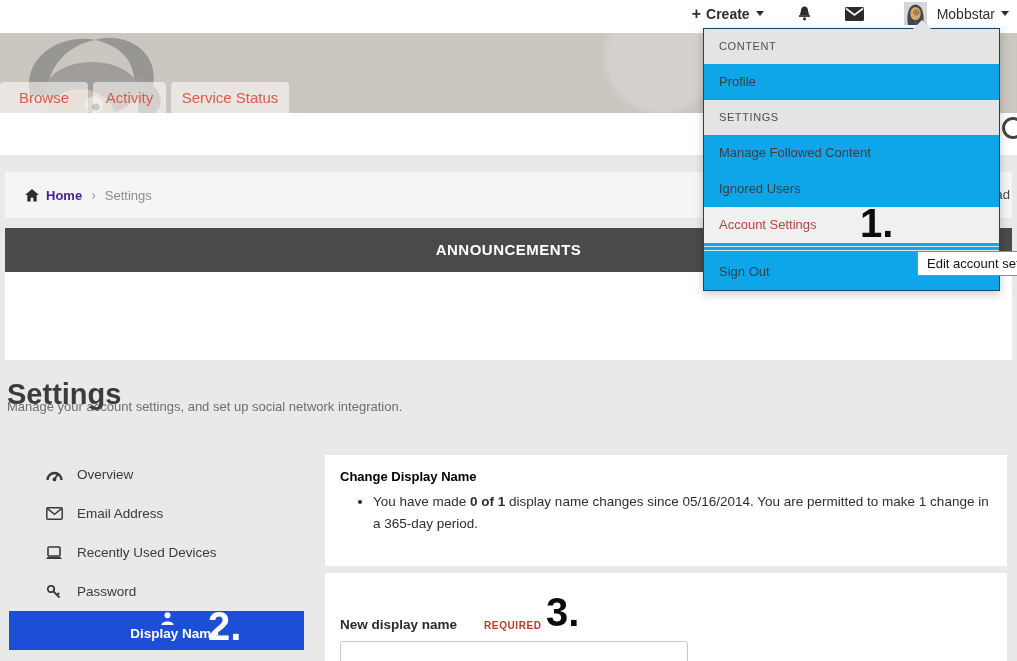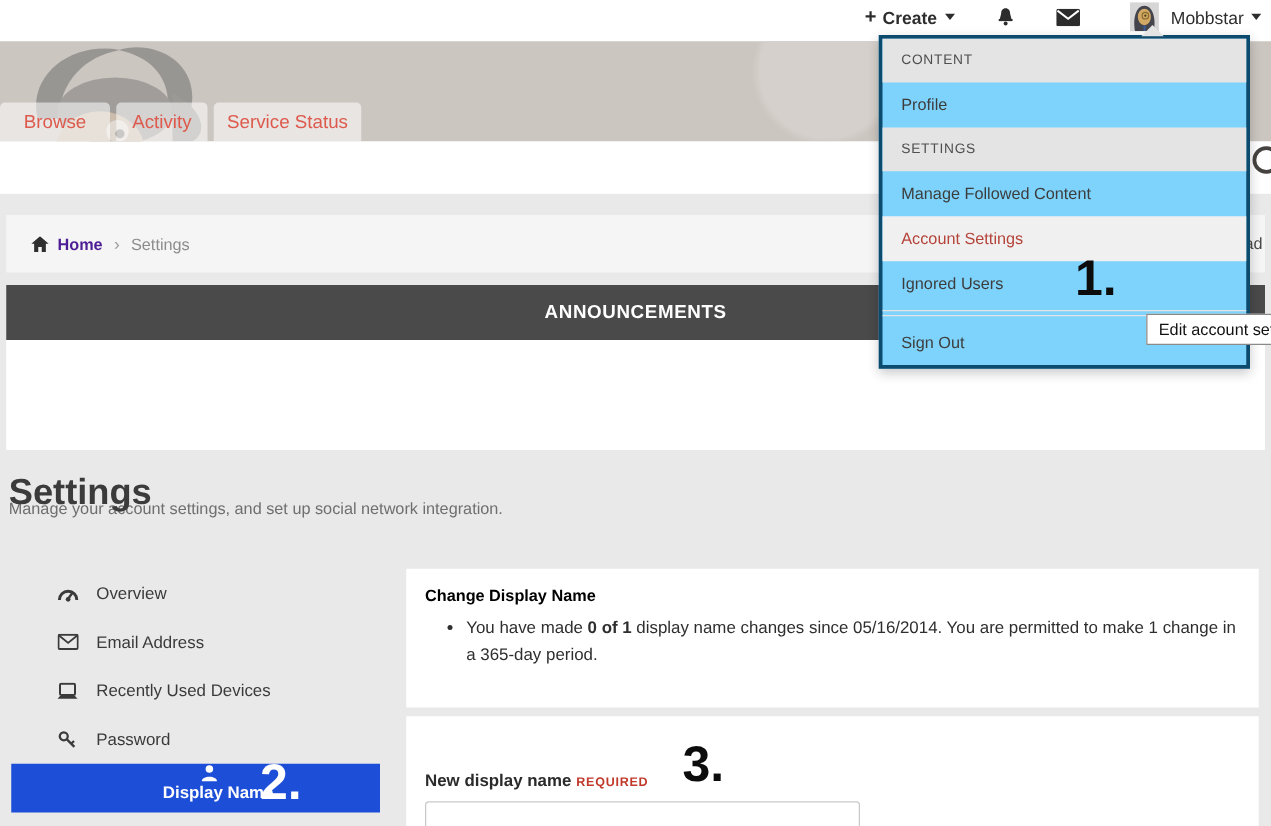--- a/index.html
+++ b/index.html
@@ -67,29 +67,29 @@
 
   
   .main-panel { position:absolute; left:325px; top:300px; width:682px; }
   .panel-sec1 { background:#fff; height:111px; padding:14px 15px; overflow:hidden; }
   .panel-sec2 { background:#fff; margin-top:7px; height:250px; padding:44px 15px 0 15px; }
   .panel-h { font-size:13px; color:#000000; font-weight:bold; }
   .notice-list { margin:7px 0 0 0; padding-left:33px; }
   .notice-list li { font-size:13.5px; color:#2e2e2e; line-height:1.65; max-width:645px; }
   .field-label-row { display:flex; align-items:baseline; }
   .field-label { font-size:13.5px; font-weight:bold; color:#2b2b2b; }
-  .required { font-size:10px; font-weight:bold; color:#c0392b; letter-spacing:.6px; margin-left:4px; }
+  .required { font-size:10px; font-weight:bold; color:#c0392b; letter-spacing:.6px; margin-left:27px; }
   .text-input { margin-top:9px; width:348px; height:45px; border:1px solid #c9c9c9; border-radius:3px;
     background:#fff; font-size:14px; padding:0 10px; font-family:"Liberation Sans",sans-serif; }
 
   
   .menu-arrow { position:absolute; left:913px; top:20px; width:0; height:0; z-index:41;
     border-left:9px solid transparent; border-right:9px solid transparent; border-bottom:9px solid #e4e4e4; }
-  .user-menu { position:absolute; left:703px; top:28px; width:297px; background:#7dd3fc; z-index:40;
-    border:3px solid #0c4a6e; box-shadow:0 3px 9px rgba(0,0,0,.22); }
+  .user-menu { position:absolute; left:703px; top:28px; width:297px; background:#0ea5e9; z-index:40;
+    border:1px solid #0c4a6e; box-shadow:0 3px 9px rgba(0,0,0,.22); }
   .menu-header { height:35px; line-height:35px; background:#e4e4e4; color:#4f4f4f; font-size:11px;
     letter-spacing:.6px; padding-left:15px; }
   .menu-item { height:36px; line-height:36px; font-size:13px; color:#3d3d3d; padding-left:15px; cursor:pointer; }
   .menu-item.active { background:#f0f0f0; color:#b5443a; }
   .menu-divider { border-top:1px solid #e4e4e4; margin:3px 0; }
 
   
   .tooltip { position:absolute; left:917px; top:251px; z-index:55; background:#fff; border:1px solid #8a8a8a;
     padding:4px 9px; font-size:13px; color:#111; white-space:nowrap; }
 
@@ -249,22 +249,22 @@
     </div>
   </div>
 </div>
 
 <div class="menu-arrow"></div>
 <div class="user-menu">
   <div class="menu-header">CONTENT</div>
   <div class="menu-item">Profile</div>
   <div class="menu-header">SETTINGS</div>
   <div class="menu-item">Manage Followed Content</div>
+  <div class="menu-item">Ignored Users</div>
   <div class="menu-item active">Account Settings</div>
-  <div class="menu-item">Ignored Users</div>
   <div class="menu-divider"></div>
   <div class="menu-divider"></div>
   <div class="menu-item">Sign Out</div>
 </div>
 
 <div class="tooltip">Edit account setti</div>
 
 <div class="step step-1">1.</div>
 <div class="step step-2">2.</div>
 <div class="step step-3">3.</div>

